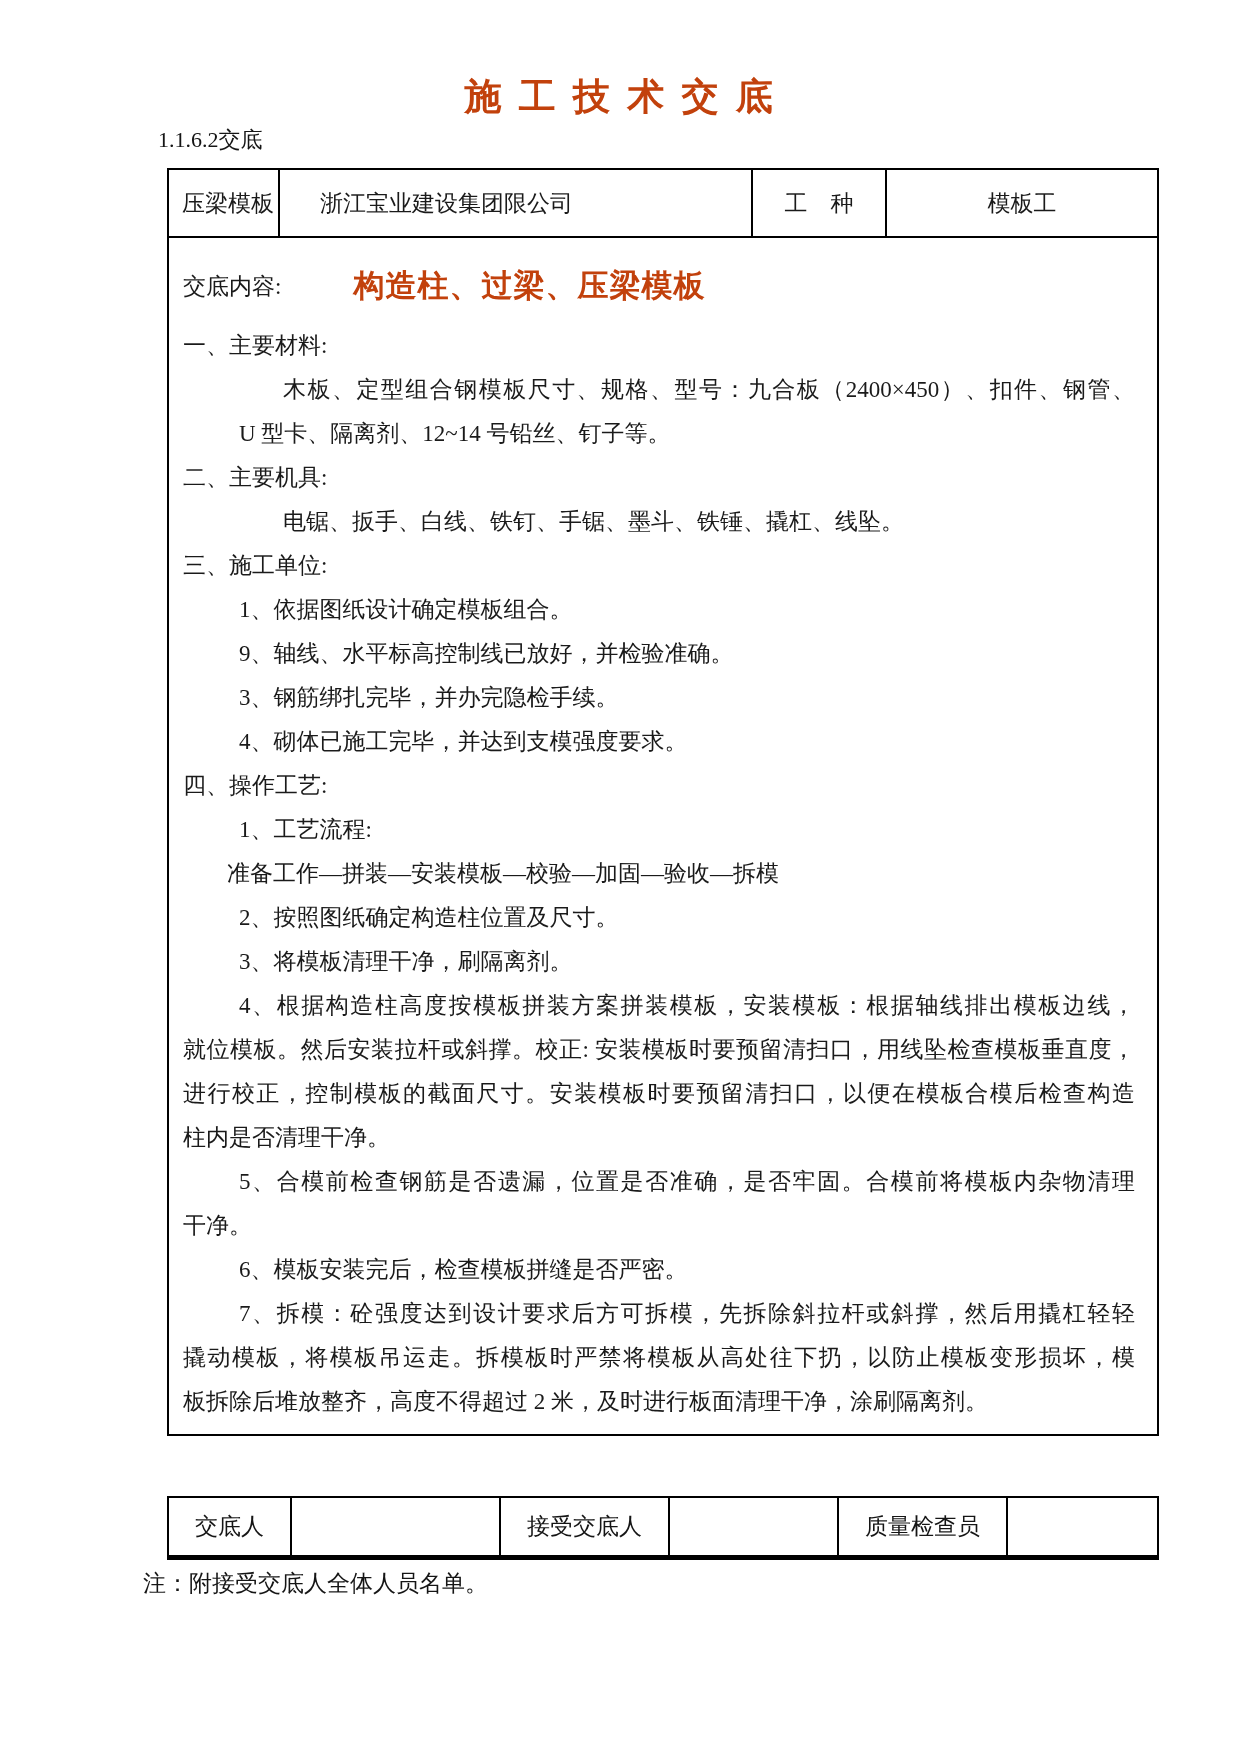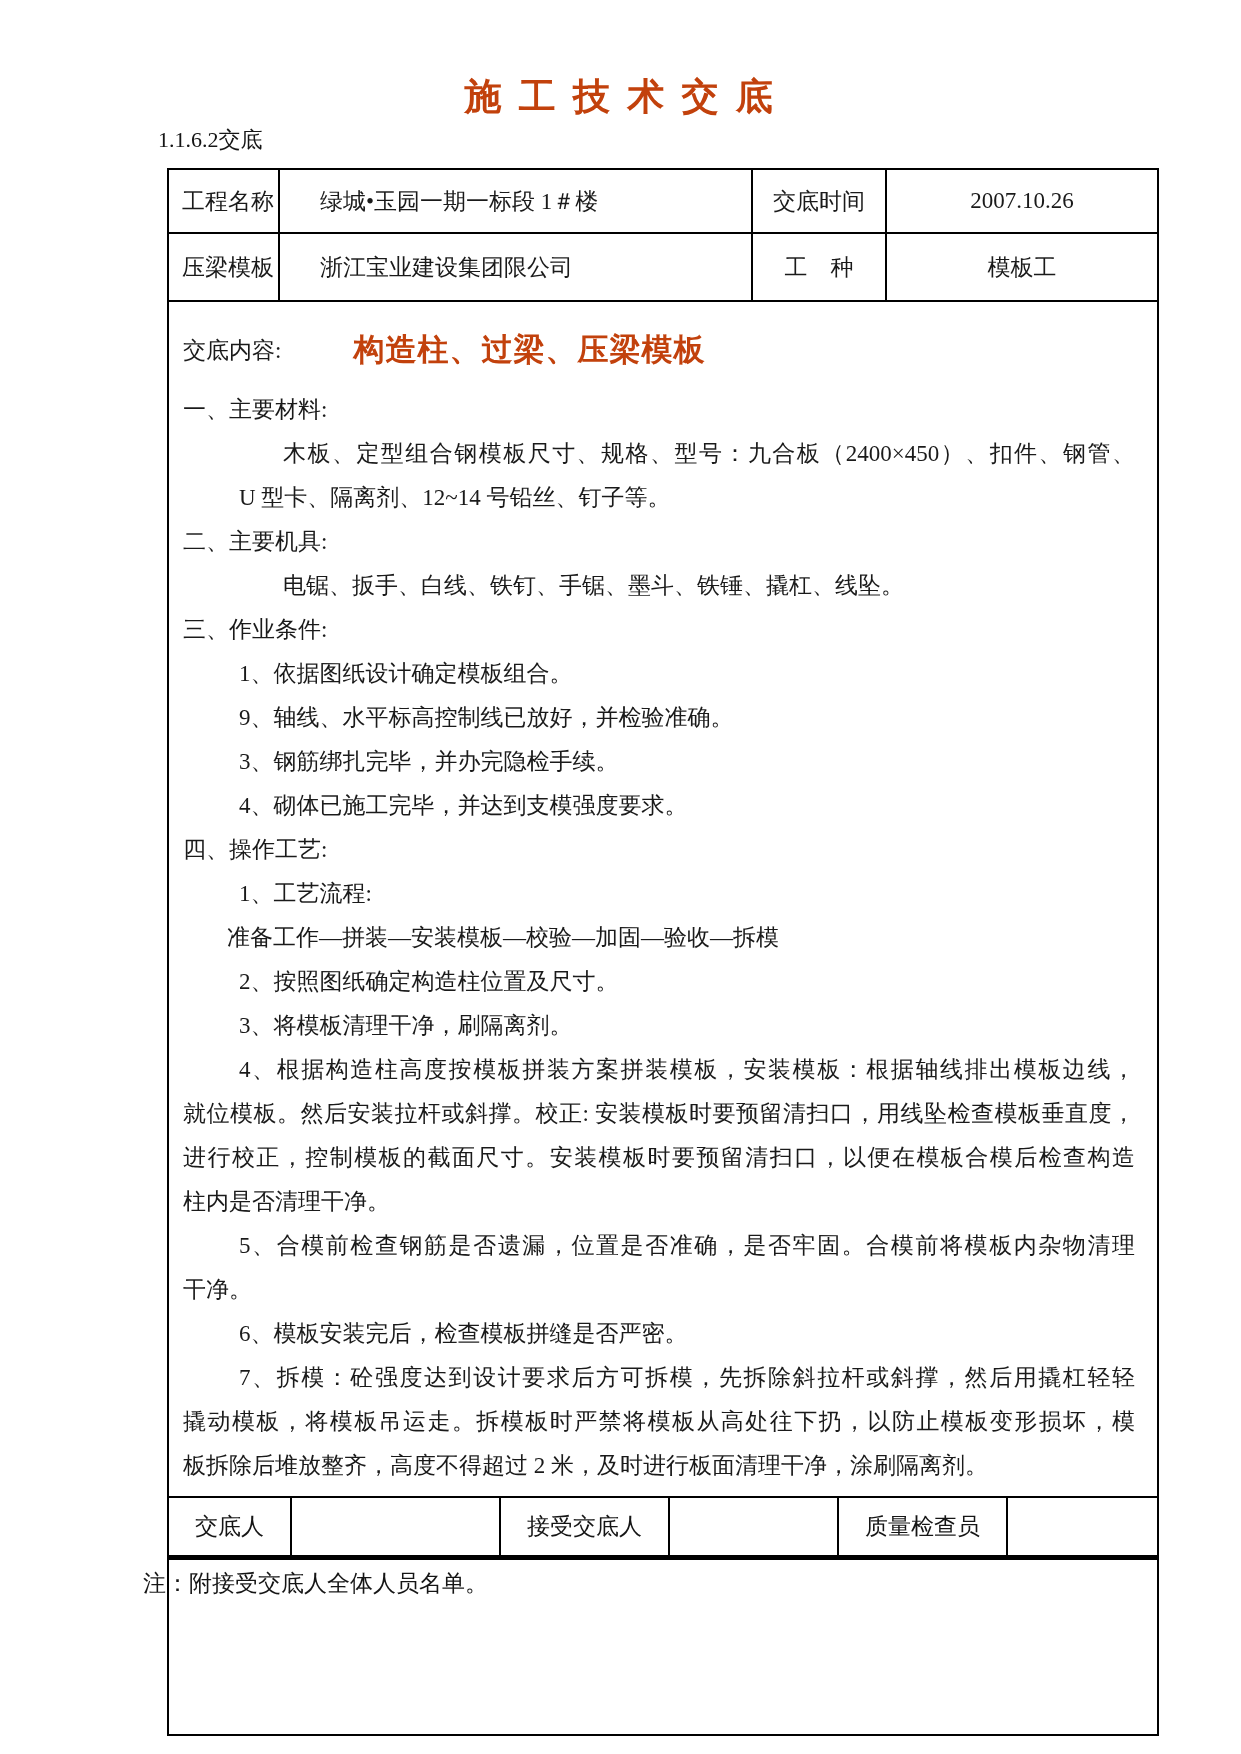--- a/index.html
+++ b/index.html
@@ -48,21 +48,21 @@
     vertical-align: middle;
     overflow: hidden;
   }
   .row-info { height: 64px; }
   .row-info2 { height: 68px; }
   .cell-label { padding-left: 13px; }
   .cell-center { text-align: center; }
   .cell-value-left { padding-left: 40px; }
   
   .content-cell {
-    height: 1434px;
+    height: 1198px;
     vertical-align: top !important;
     padding: 20px 20px 0 14px;
     font-family: Liberation Serif, serif;
   }
   .heading-row {
     display: flex;
     align-items: center;
     height: 56px;
   }
   .content-label { font-size: 23px; flex: 0 0 auto; }
@@ -123,45 +123,39 @@
   <div class="doc-number">1.1.6.2交底</div>
 
   <table class="main-table">
     <colgroup>
       <col style="width:111px">
         <col style="width:473px">
         <col style="width:134px">
         <col style="width:272px">
     </colgroup>
     <tbody>
-        <tr class="row-info">
-      <td class="cell-label">工程名称</td>
-      <td class="cell-value-left">绿城•玉园一期一标段 1＃楼</td>
-      <td class="cell-center">交底时间</td>
-      <td class="cell-center">2007.10.26</td>
-    </tr>
     <tr class="row-info2">
       <td class="cell-label">压梁模板</td>
       <td class="cell-value-left">浙江宝业建设集团限公司</td>
       <td class="cell-center">工　种</td>
       <td class="cell-center">模板工</td>
     </tr>
     <tr>
       <td class="content-cell" colspan="4">
         <div class="heading-row">
           <span class="content-label">交底内容:</span>
           <span class="content-heading">构造柱、过梁、压梁模板</span>
         </div>
         <div class="content-body" id="content-body">
               <div class="content-line ind0">一、主要材料:</div>
               <div class="content-line ind2 fill">木板、定型组合钢模板尺寸、规格、型号：九合板（2400×450）、扣件、钢管、</div>
               <div class="content-line ind1">U 型卡、隔离剂、12~14 号铅丝、钉子等。</div>
               <div class="content-line ind0">二、主要机具:</div>
               <div class="content-line ind2">电锯、扳手、白线、铁钉、手锯、墨斗、铁锤、撬杠、线坠。</div>
-              <div class="content-line ind0">三、作业条件:</div>
+              <div class="content-line ind0">三、施工单位:</div>
               <div class="content-line ind1">1、依据图纸设计确定模板组合。</div>
               <div class="content-line ind1">9、轴线、水平标高控制线已放好，并检验准确。</div>
               <div class="content-line ind1">3、钢筋绑扎完毕，并办完隐检手续。</div>
               <div class="content-line ind1">4、砌体已施工完毕，并达到支模强度要求。</div>
               <div class="content-line ind0">四、操作工艺:</div>
               <div class="content-line ind1">1、工艺流程:</div>
               <div class="content-line ind3">准备工作—拼装—安装模板—校验—加固—验收—拆模</div>
               <div class="content-line ind1">2、按照图纸确定构造柱位置及尺寸。</div>
               <div class="content-line ind1">3、将模板清理干净，刷隔离剂。</div>
               <div class="content-line ind1 fill">4、根据构造柱高度按模板拼装方案拼装模板，安装模板：根据轴线排出模板边线，</div>

